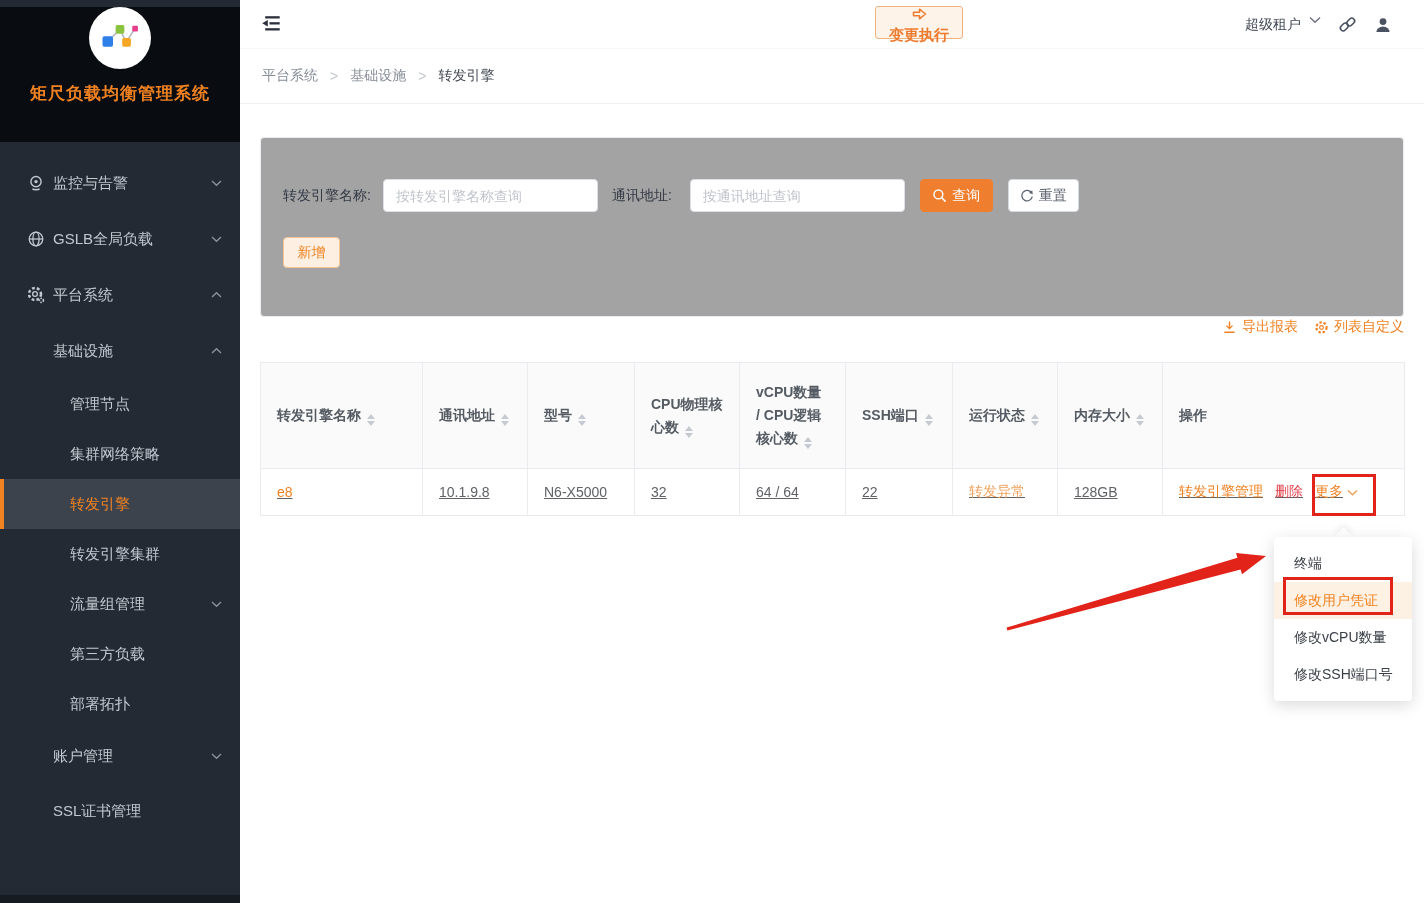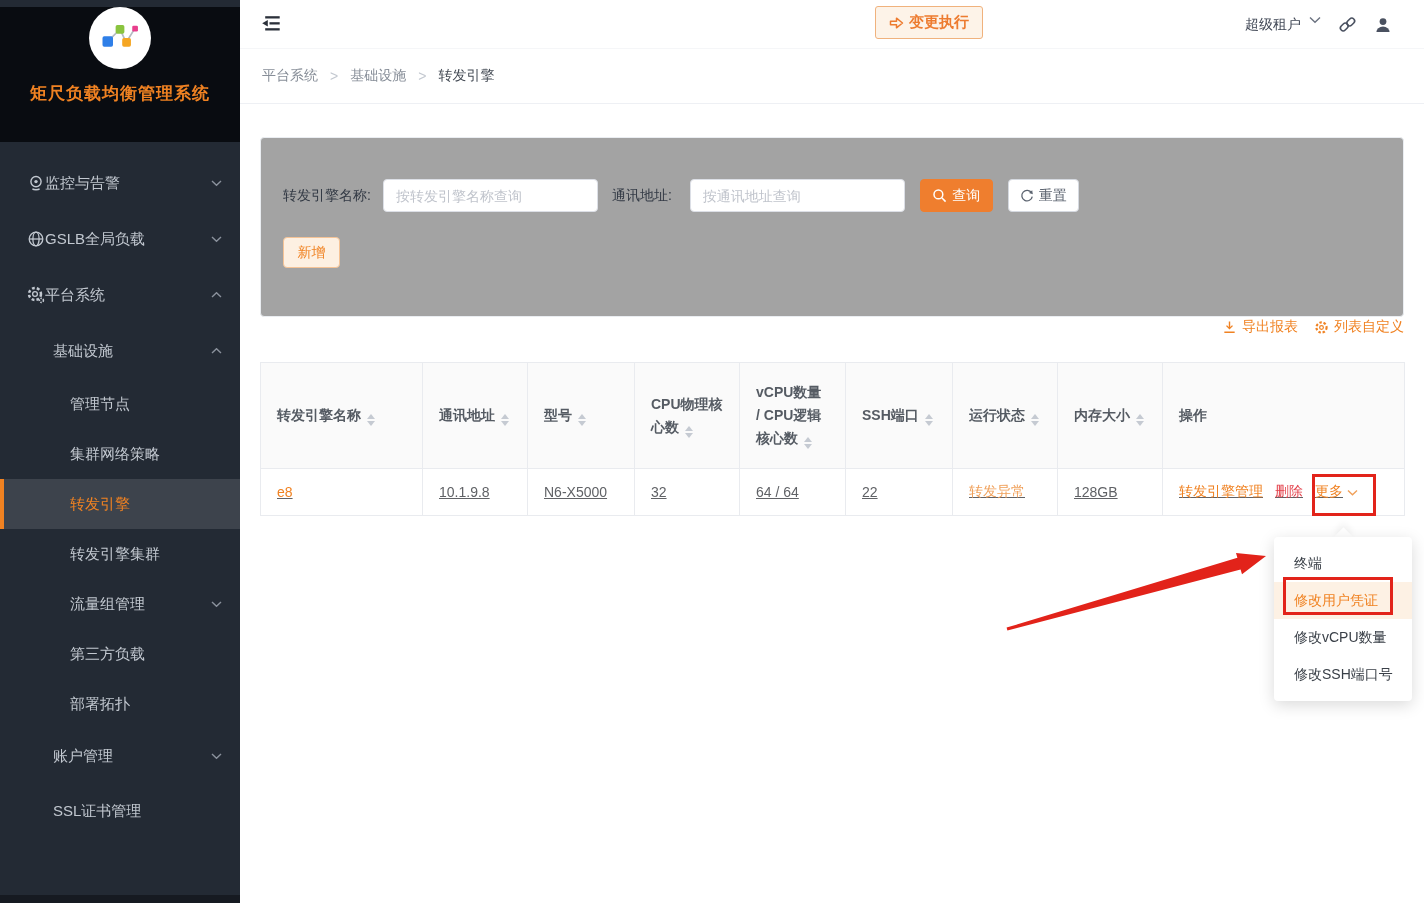--- a/index.html
+++ b/index.html
@@ -9,39 +9,39 @@
 
   
   .sidebar { position:absolute; left:0; top:0; width:240px; height:903px; background:#232a34; z-index:5; }
   .logo-area { height:135px; background:#090c11; text-align:center; }
   .logo-circle { width:62px; height:62px; border-radius:50%; background:#fff; margin:7px auto 0;
                  display:flex; align-items:center; justify-content:center; }
   .sidebar-title { color:#f08222; font-size:17px; font-weight:bold; margin-top:13px; letter-spacing:1px; }
   .menu { padding-top:13px; }
   .mi { position:relative; display:flex; align-items:center; color:#c2c8d0; font-size:15px; cursor:pointer; }
   .mi.l1 { height:56px; padding-left:27px; }
-  .mi.l1 .lbl { }
+  .mi.l1 .lbl { margin-left:8px; }
   .mi.l2 { height:56px; padding-left:53px; }
   .mi.l2b { height:54px; padding-left:53px; }
   .mi.l3 { height:50px; padding-left:70px; }
   .mi .chev { position:absolute; right:18px; top:50%; transform:translateY(-50%); line-height:0; }
   .mi .chev.up svg { transform:rotate(180deg); }
   .mi.active { background:#3d434c; color:#f08222; }
   .mi.active::before { content:''; position:absolute; left:0; top:0; bottom:0; width:4px; background:#f08222; }
   .mi .ico { line-height:0; }
   .sidebar-bottom { position:absolute; bottom:0; left:0; width:240px; height:8px; background:#161a21; }
 
   
   .header { position:absolute; left:240px; top:0; width:1184px; height:49px; background:#fff;
             border-bottom:1px solid #f5f6f8; z-index:4; }
   .collapse-btn { position:absolute; left:22px; top:15px; cursor:pointer; line-height:0; }
   .change-exec { position:absolute; left:635px; top:6px; height:33px; padding:0 13px;
                  background:#fdf3e8; border:1px solid #f0b27d; border-radius:3px;
                  color:#ed7b2f; font-size:15px; font-weight:bold; display:flex; align-items:center; gap:5px;
-                 cursor:pointer; }
+                 cursor:pointer;flex-direction:column; }
   .header-right { position:absolute; right:32px; top:0; height:49px; display:flex; align-items:center; gap:17px; }
   .tenant { display:flex; align-items:flex-start; gap:8px; color:#3f4654; font-size:14px; cursor:pointer; }
   .hicon { line-height:0; cursor:pointer; }
 
   
   .breadcrumb { position:absolute; left:240px; top:49px; width:1184px; height:55px; background:#fff;
                 border-bottom:1px solid #eef0f4; display:flex; align-items:center; padding-left:22px;
                 font-size:14px; color:#878e98; gap:12px; z-index:3; }
   .breadcrumb .sep { color:#c3c8d0; }
   .breadcrumb .current { color:#434a54; }

